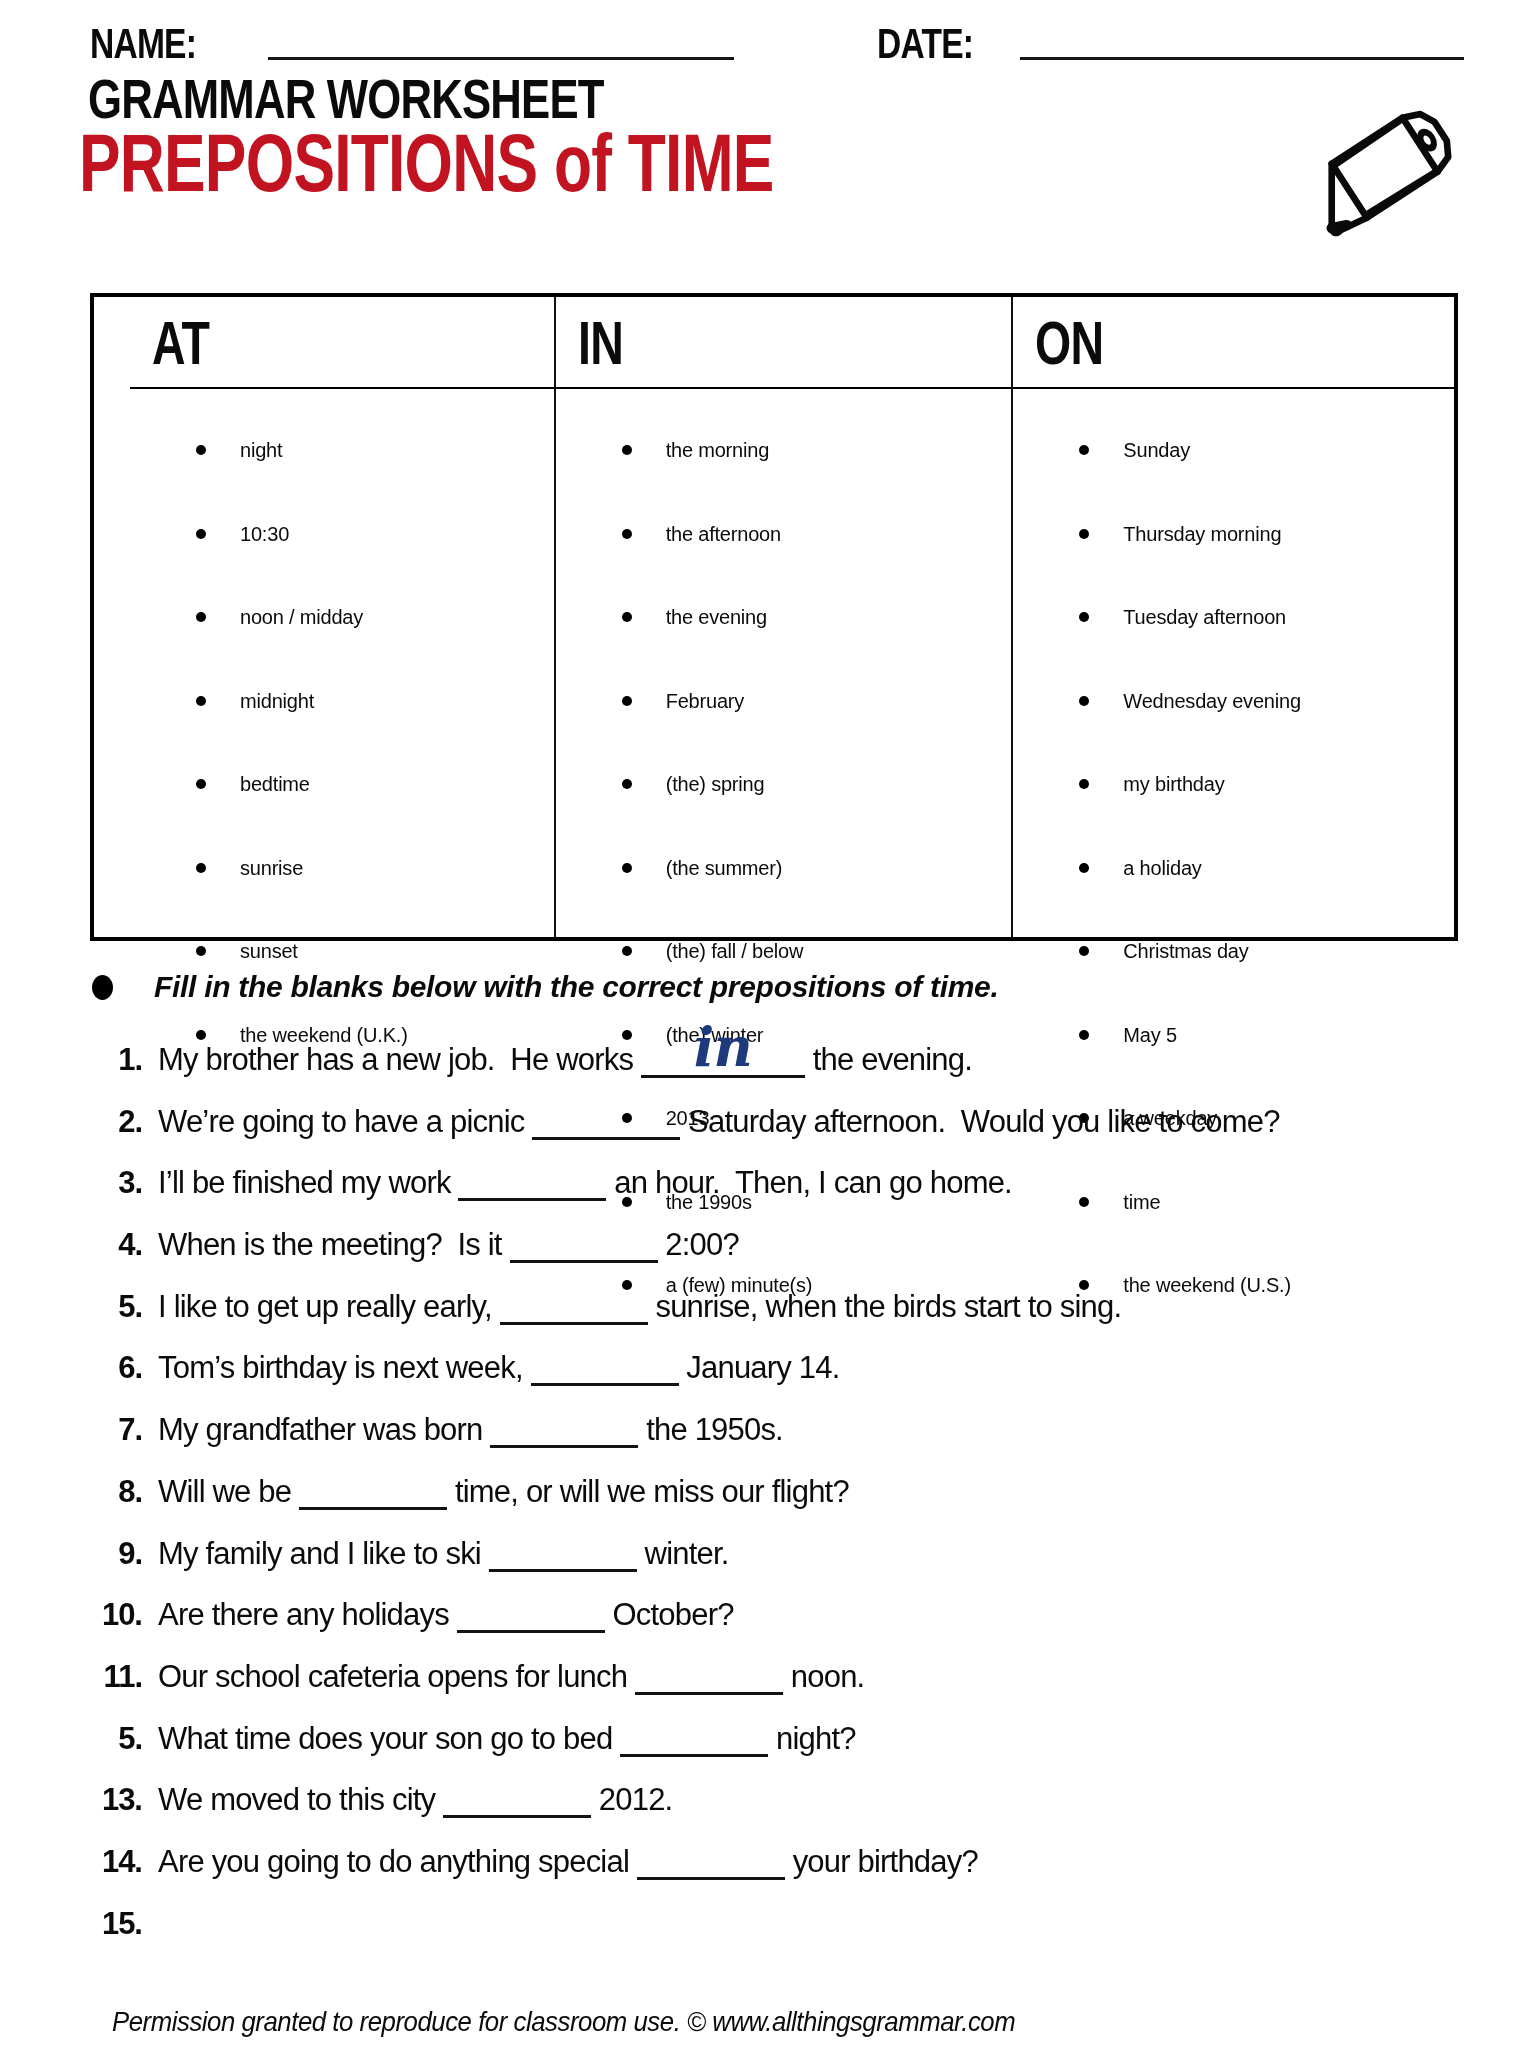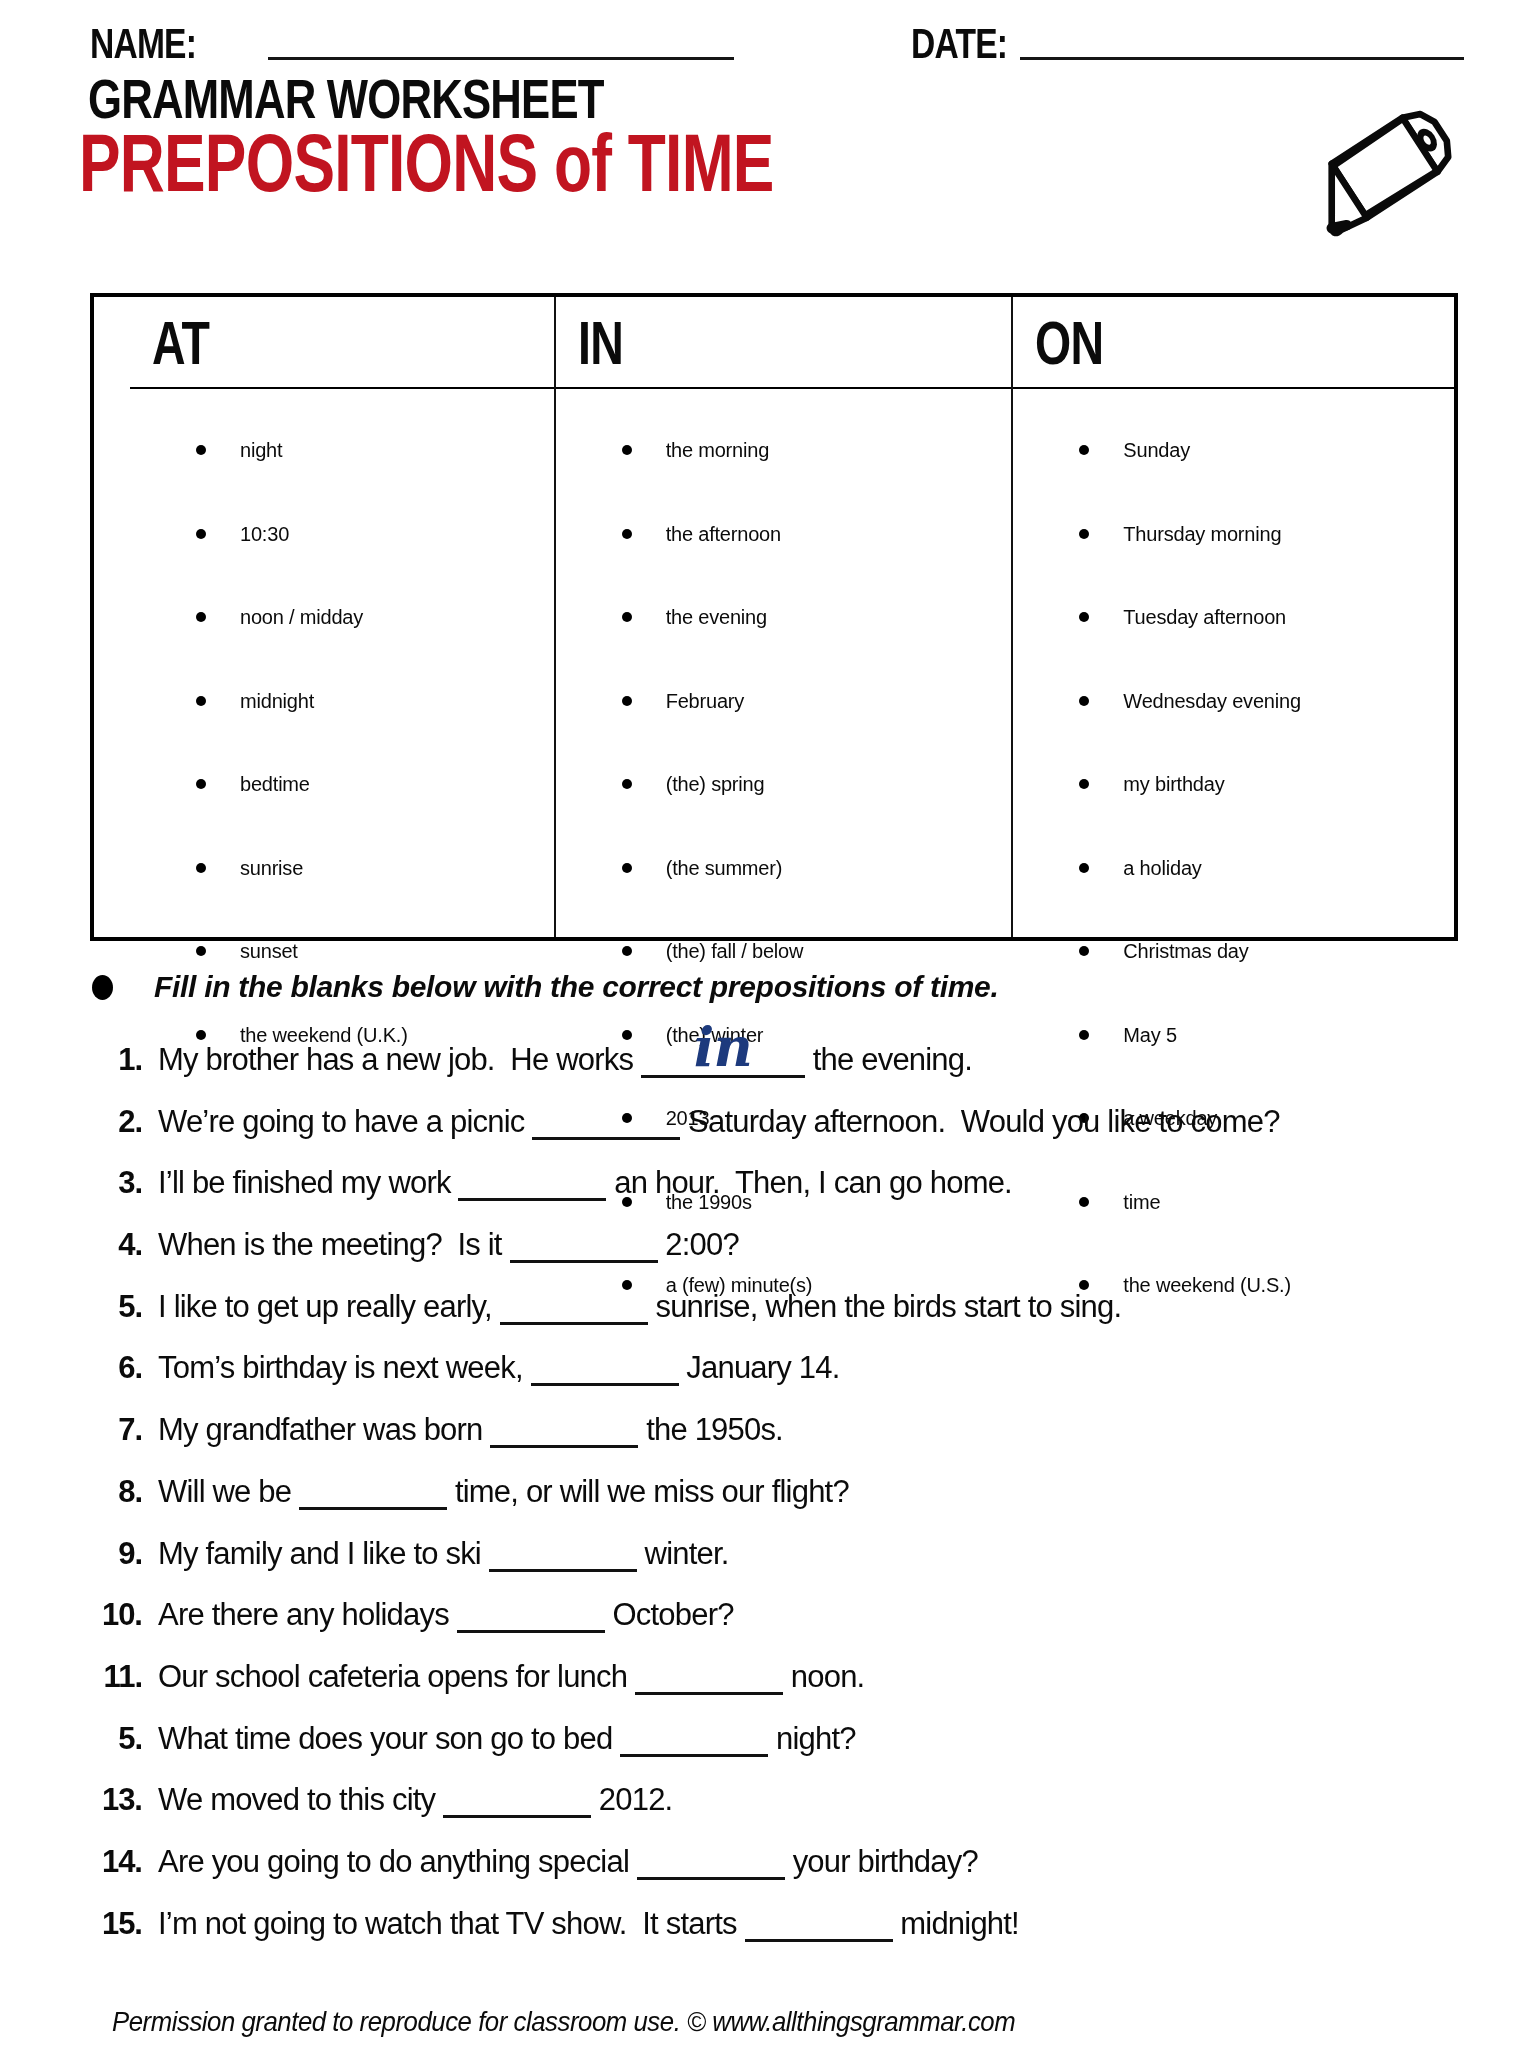--- a/index.html
+++ b/index.html
@@ -12,21 +12,21 @@
     overflow:hidden;
   }
   .cond { display:inline-block; transform-origin:left center; }
 
   
   .top-label { position:absolute; top:20px; font-weight:bold; font-size:42px; letter-spacing:-1px; }
   .top-label .cond { transform:scaleX(0.8); }
   .write-line { position:absolute; top:22px; height:38px; border-bottom:3px solid #161616; }
   #name-label { left:90px; }
   #name-line  { left:268px; width:466px; }
-  #date-label { left:911px;text-align:right; }
+  #date-label { left:877px;text-align:right; }
   #date-line  { left:1020px; width:444px; }
 
   
   #worksheet-title { position:absolute; left:88px; top:66px; font-weight:bold; font-size:56px; letter-spacing:-1px; }
   #worksheet-title .cond { transform:scaleX(0.78); }
   #main-title { position:absolute; left:79px; top:116px; font-weight:bold; font-size:82px; letter-spacing:-1px; }
   #main-title .cond { transform:scaleX(0.76); }
 
   
   #pencil { position:absolute; left:1296px; top:100px; width:180px; height:145px; }
@@ -219,17 +219,16 @@
     <div class="ex-row">
       <span class="ex-num">13.</span>
       <span class="ex-text">We moved to this city <span class="blank"></span> 2012.</span>
     </div>
     <div class="ex-row">
       <span class="ex-num">14.</span>
       <span class="ex-text">Are you going to do anything special <span class="blank"></span> your birthday?</span>
     </div>
     <div class="ex-row">
       <span class="ex-num">15.</span>
-      <span class="ex-text">I’m not going to watch that TV show.  It starts <span class="blank"></span> midnight!</span>
     </div>
   </div>
 
 <div id="footer"><span class="cond">Permission granted to reproduce for classroom use.  © www.allthingsgrammar.com</span></div>
 
 </body></html>

